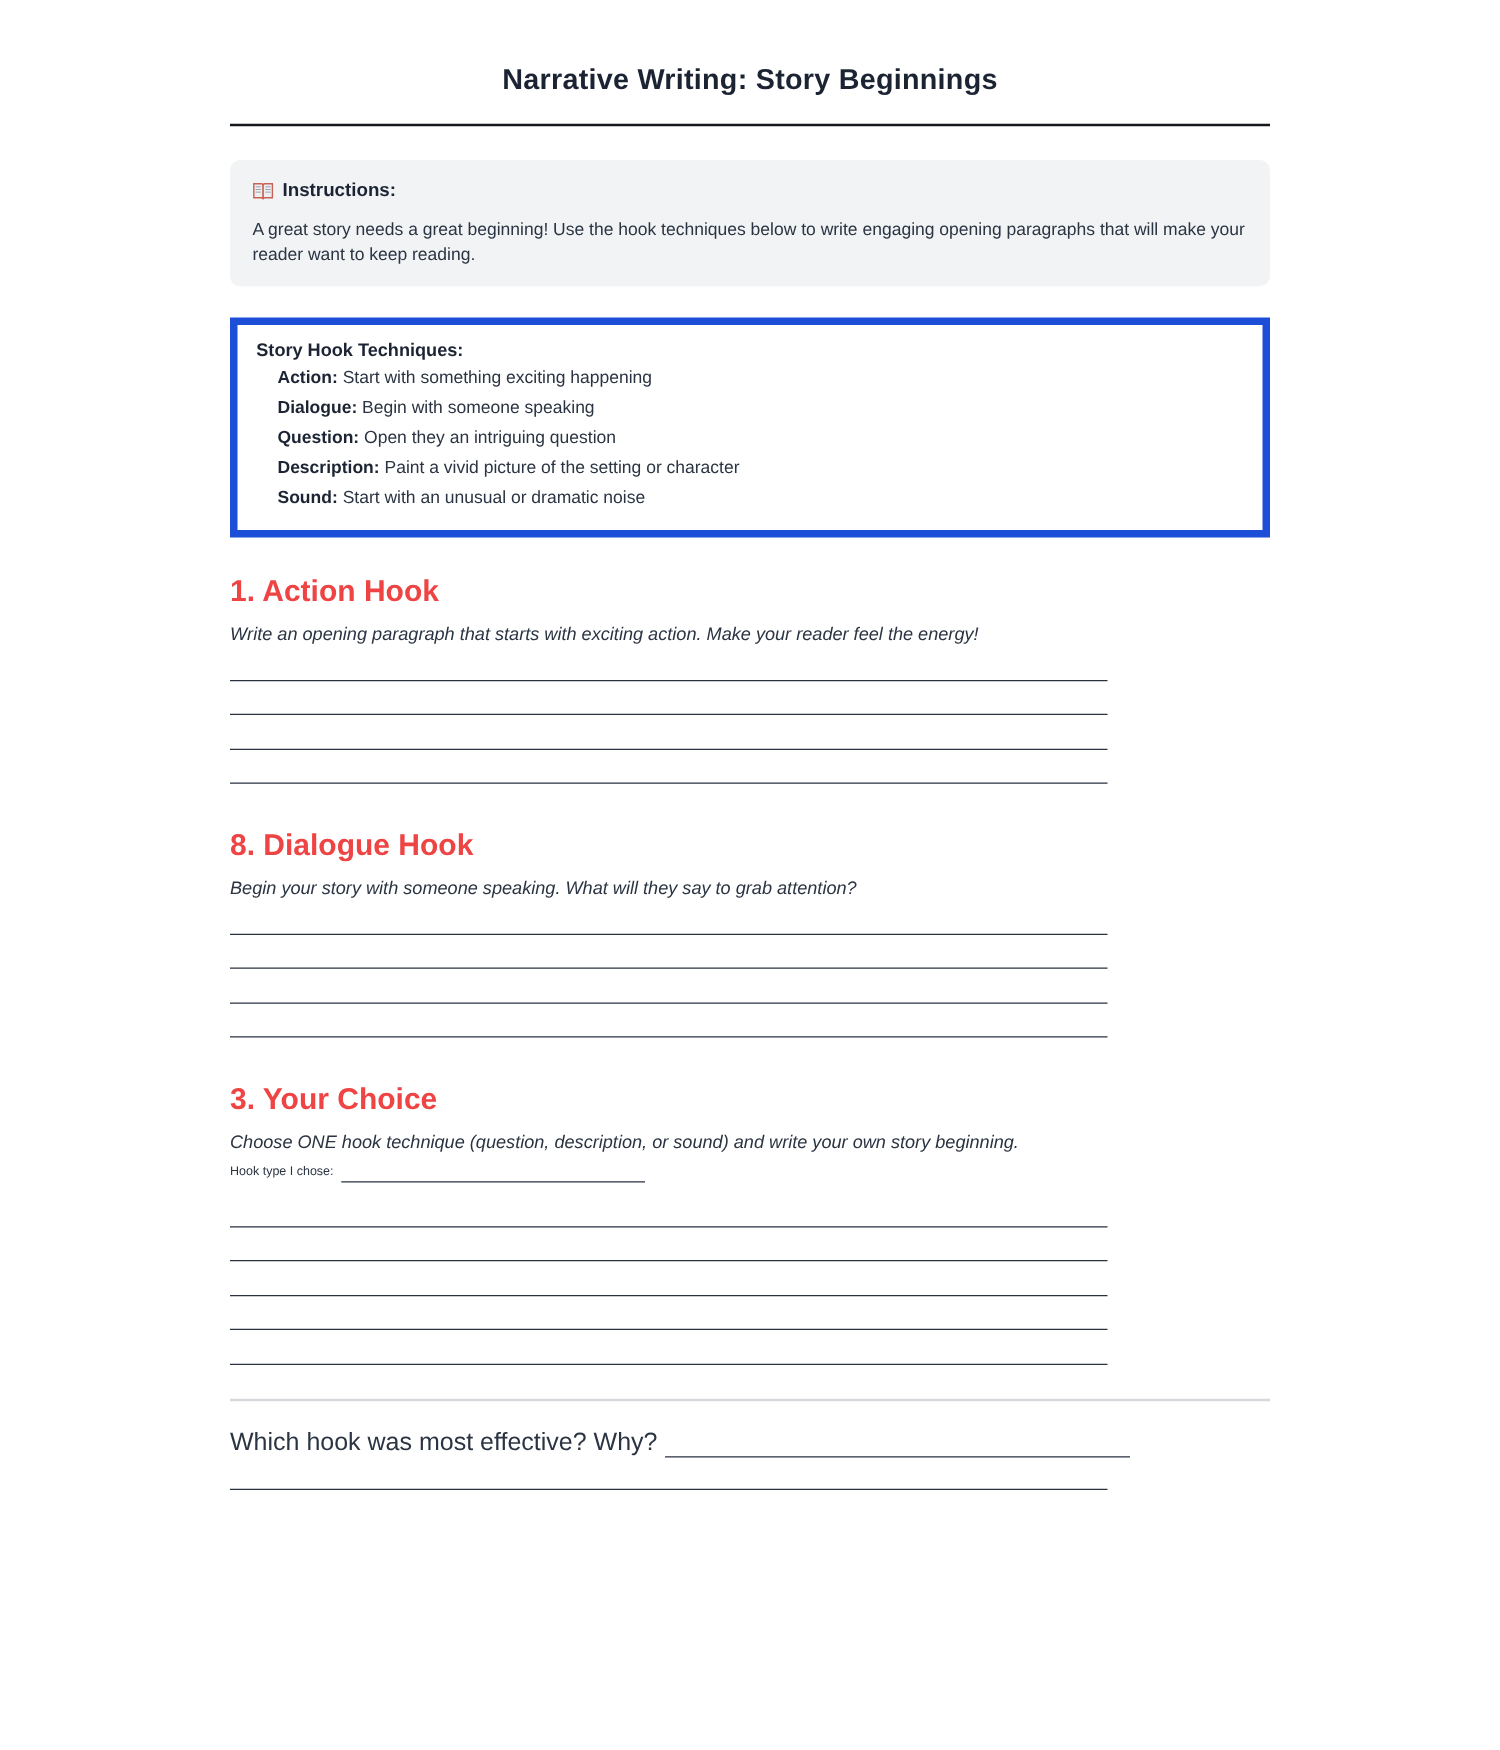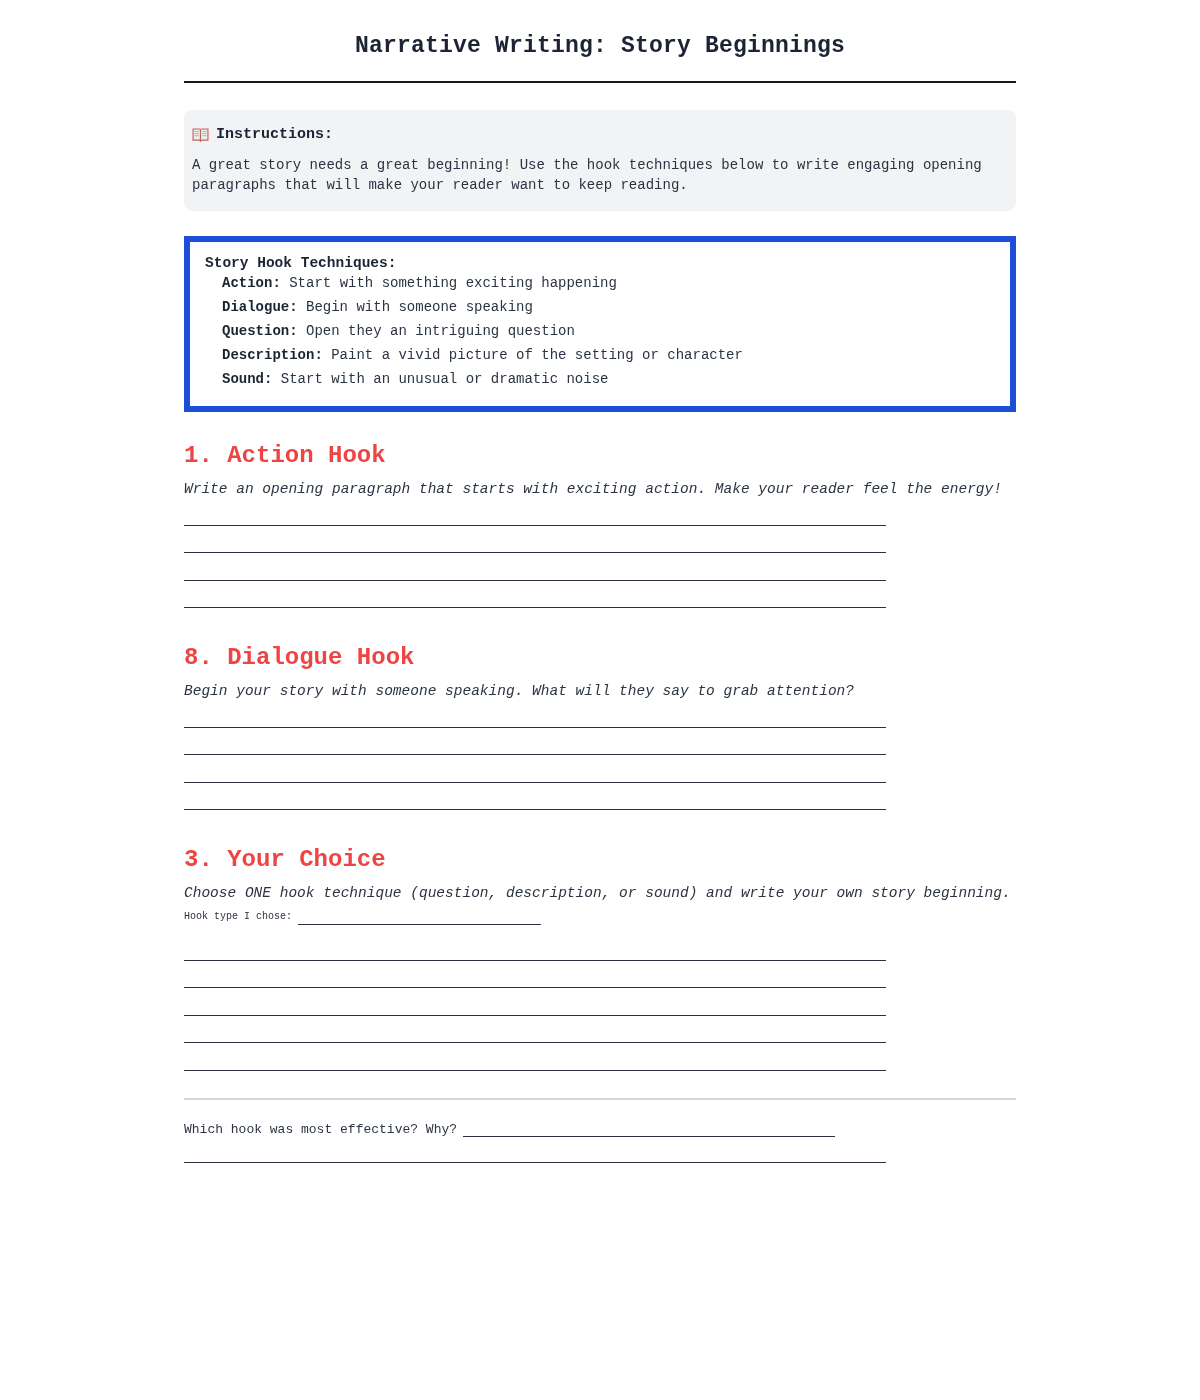--- a/index.html
+++ b/index.html
@@ -5,23 +5,22 @@
   * { margin: 0; padding: 0; box-sizing: border-box; }
   html, body {
     width: 1200px; height: 1400px;
     background: #ffffff;
     font-family: "Liberation Sans", "DejaVu Sans", sans-serif;
     color: #2b3442;
     overflow: hidden;
   }
   .page {
     width: 832px;
-    margin: 0 auto;
+    margin: 17px auto;
     padding-top: 33px;
-    font-family: Liberation Mono, monospace;
   }
   .doc-title {
     text-align: center;
     font-size: 23px;
     font-weight: bold;
     color: #1c2434;
     letter-spacing: 0.2px;
     margin-bottom: 22px;
   }
   .name-date-row {
@@ -42,21 +41,21 @@
   .name-line  { width: 238px; }
   .date-line  { width: 240px; }
   .top-rule {
     border: none;
     border-top: 2.5px solid #15181d;
     margin: 0 0 27px 0;
   }
   .instructions-box {
     background: #f1f3f5;
     border-radius: 8px;
-    padding: 16px 8px;
+    padding: 16px 18px;
   }
   .box-heading {
     font-size: 15px;
     font-weight: bold;
     color: #1c2434;
     display: flex;
     align-items: center;
     gap: 7px;
   }
   .instructions-body {
@@ -109,21 +108,21 @@
     border-bottom: 1.5px solid #2a3240;
   }
   .reflection-divider {
     border: none;
     border-top: 2px solid #d5d8dc;
     margin-top: 27px;
   }
   .reflection-section { margin-top: 22px; }
   .reflection-question-row {
     margin-top: 11px;
-    font-size: 13px;
+    font-size: 20px;
     display: flex;
     align-items: flex-end;
     text-align: right;
   }
   .reflection-line { width: 372px; margin-left: 6px; }
   .reflection-full-line {
     width: 702px;
     height: 26px;
     border-bottom: 1.5px solid #2a3240;
   }

